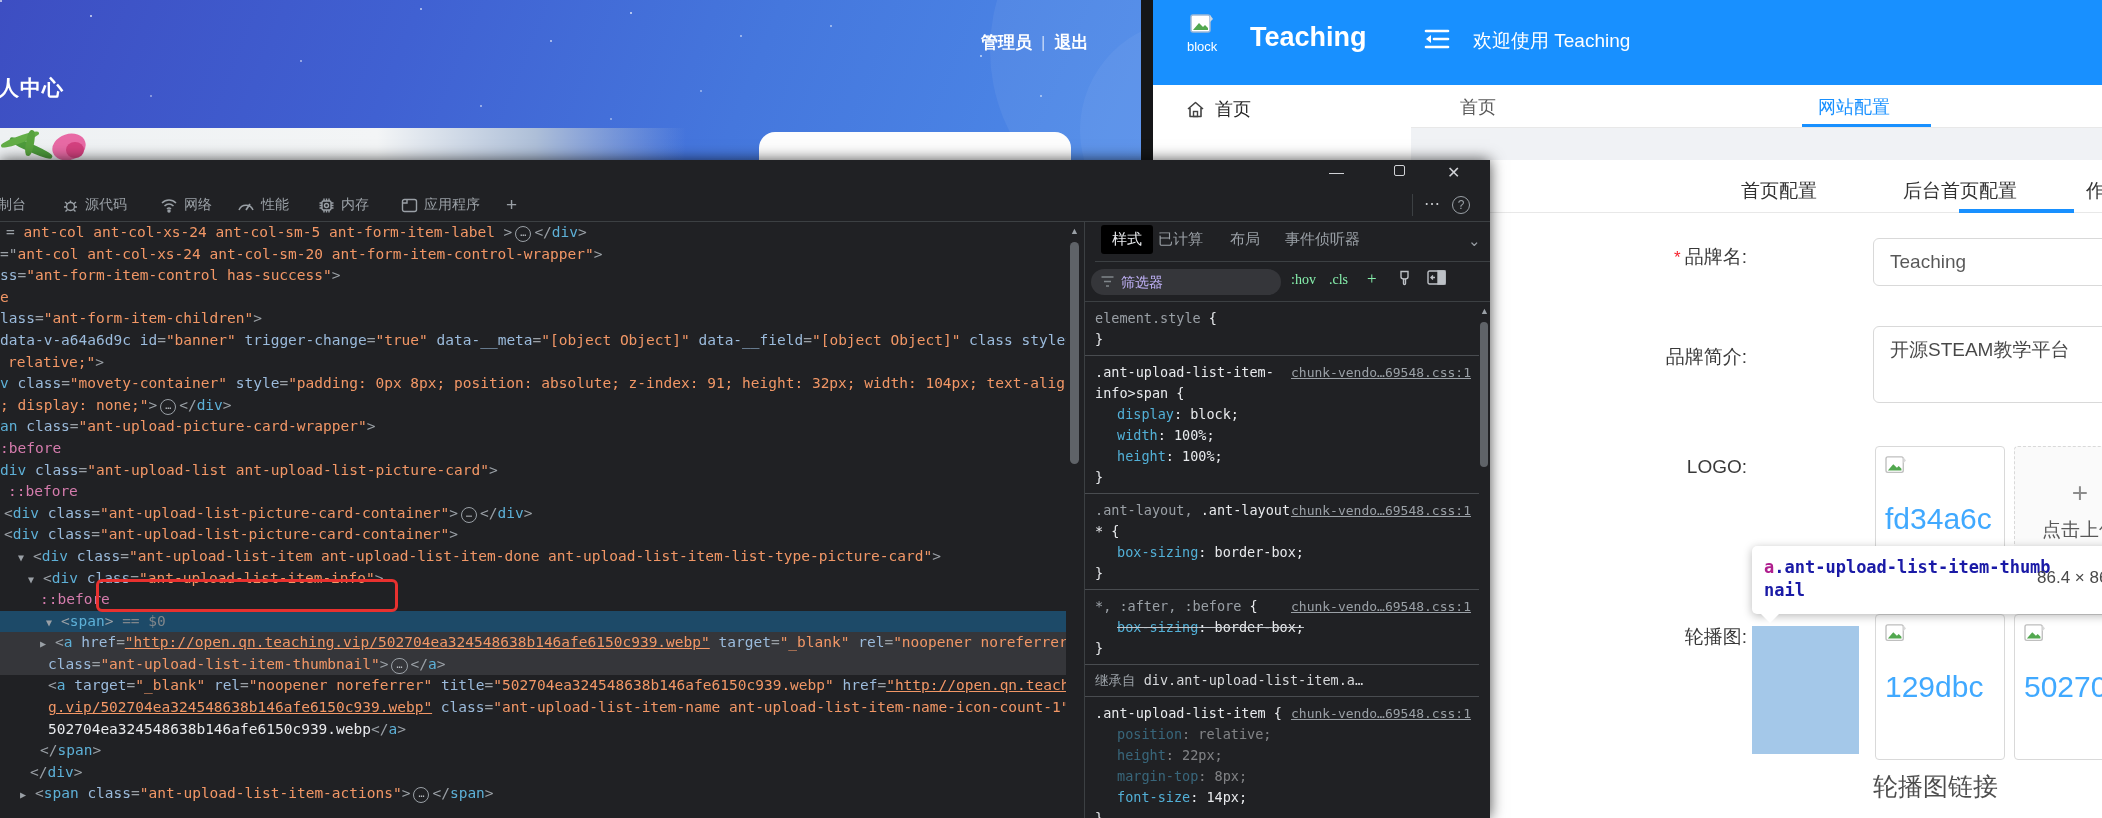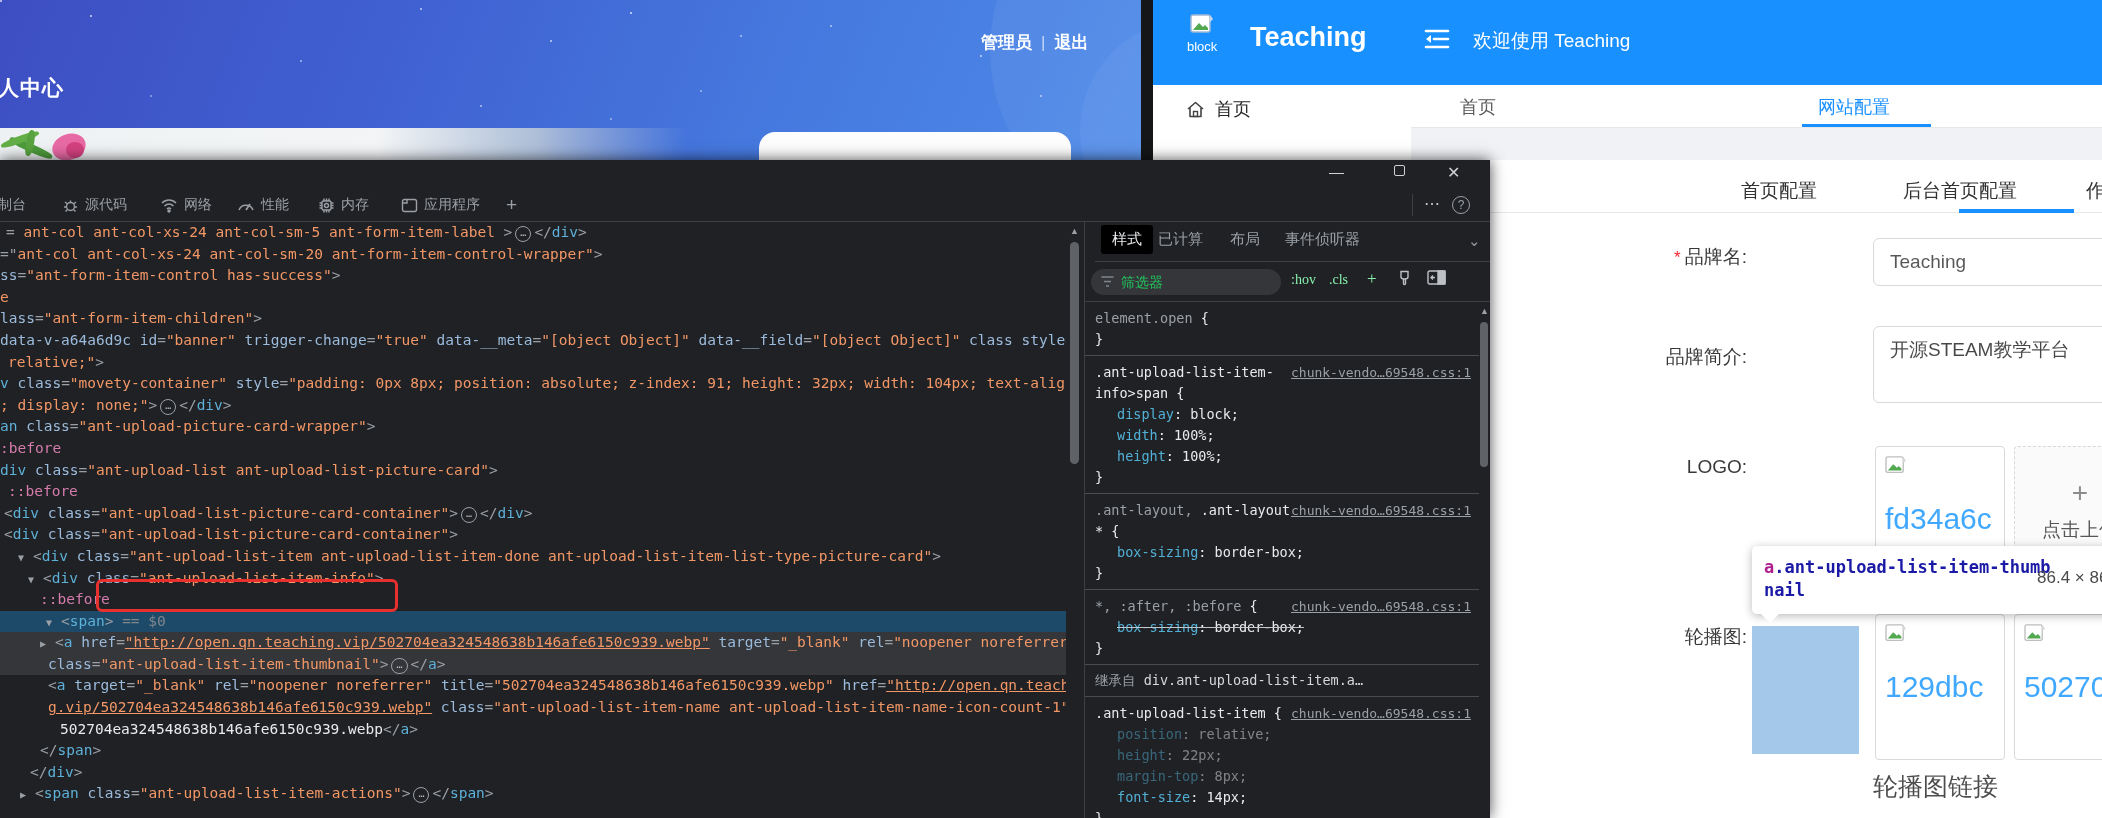--- a/index.html
+++ b/index.html
@@ -98,21 +98,21 @@
   #code-sb .thumb { position:absolute; left:4px; top:20px; width:9px; height:222px; background:#5f6368; border-radius:5px; }
   #dt-vdivider { position:absolute; left:1084px; top:62px; width:1px; height:596px; background:#3c4043; }
   
   #dt-styles { position:absolute; left:1085px; top:62px; width:405px; height:596px; overflow:hidden; }
   #st-tabs { position:absolute; left:10px; top:0; width:405px; height:40px; border-bottom:1px solid #3c4043; }
   .st-tab { position:absolute; top:8px; font-size:15px; color:#9aa0a6; }
   .st-tab.active { color:#e8eaed; background:#000; padding:5px 11px; border-radius:3px; top:3px; }
   #st-chevron { position:absolute; left:373px; top:10px; color:#9aa0a6; font-size:15px; }
   #st-filter-row { position:absolute; left:0; top:40px; width:405px; height:40px; border-bottom:1px solid #3c4043; }
   #st-pill { position:absolute; left:6px; top:7px; width:190px; height:26px; background:#35363a; border-radius:13px;
-    color:#22c55e; font-size:14px; line-height:26px; padding-left:30px; }
+    color:#c4b5fd; font-size:14px; line-height:26px; padding-left:30px; }
   #st-pill svg { position:absolute; left:9px; top:6px; }
   .st-tool { position:absolute; top:10px; color:#86efac; font-size:14px; font-family:Liberation Serif, serif; }
   #st-rules { position:absolute; left:0; top:80px; width:394px; height:516px; overflow:hidden;
     font-family:"DejaVu Sans Mono",monospace; font-size:13.5px; line-height:21px; }
   .rule { padding:6px 8px 5px 10px; border-bottom:1px solid #494c50; }
   .rule .src { float:right; color:#9aa0a6; text-decoration:underline; font-size:13px; }
   .sel-w { color:#e8eaed; } .sel-d { color:#9aa0a6; }
   .prop { padding-left:22px; }
   .prop .pn { color:#52b0d7; } .prop .pv { color:#e8eaed; }
   .prop.dim { opacity:.48; }
@@ -326,21 +326,21 @@
         <div class="cl" style="padding-left: 4px;"><span class="cs-p">&lt;</span><span class="cs-t">div</span><span class="cs-p"> </span><span class="cs-a">class</span><span class="cs-p">=</span><span class="cs-v">"ant-upload-list-picture-card-container"</span><span class="cs-p">&gt;</span><span class="ellip">…</span><span class="cs-p">&lt;/</span><span class="cs-t">div</span><span class="cs-p">&gt;</span></div>
         <div class="cl" style="padding-left: 4px;"><span class="cs-p">&lt;</span><span class="cs-t">div</span><span class="cs-p"> </span><span class="cs-a">class</span><span class="cs-p">=</span><span class="cs-v">"ant-upload-list-picture-card-container"</span><span class="cs-p">&gt;</span></div>
         <div class="cl" style="padding-left: 18px;"><span class="cs-ar">▼</span><span class="cs-p">&lt;</span><span class="cs-t">div</span><span class="cs-p"> </span><span class="cs-a">class</span><span class="cs-p">=</span><span class="cs-v">"ant-upload-list-item ant-upload-list-item-done ant-upload-list-item-list-type-picture-card"</span><span class="cs-p">&gt;</span></div>
         <div class="cl" style="padding-left: 28px;"><span class="cs-ar">▼</span><span class="cs-p">&lt;</span><span class="cs-t">div</span><span class="cs-p"> </span><span class="cs-a">class</span><span class="cs-p">=</span><span class="cs-v">"ant-upload-list-item-info"</span><span class="cs-p">&gt;</span></div>
         <div class="cl" style="padding-left: 40px;"><span class="cs-ps">::before</span></div>
         <div class="cl sel" style="padding-left: 46px;"><span class="cs-ar">▼</span><span class="cs-p">&lt;</span><span class="cs-t">span</span><span class="cs-p">&gt; </span><span class="cs-d">== $0</span></div>
         <div class="cl hov" style="padding-left: 40px;"><span class="cs-ar">▶</span><span class="cs-p">&lt;</span><span class="cs-t">a</span><span class="cs-p"> </span><span class="cs-a">href</span><span class="cs-p">=</span><span class="cs-l">"http://open.qn.teaching.vip/502704ea324548638b146afe6150c939.webp"</span><span class="cs-p"> </span><span class="cs-a">target</span><span class="cs-p">=</span><span class="cs-v">"_blank"</span><span class="cs-p"> </span><span class="cs-a">rel</span><span class="cs-p">=</span><span class="cs-v">"noopener noreferrer"</span></div>
         <div class="cl hov" style="padding-left: 48px;"><span class="cs-a">class</span><span class="cs-p">=</span><span class="cs-v">"ant-upload-list-item-thumbnail"</span><span class="cs-p">&gt;</span><span class="ellip">…</span><span class="cs-p">&lt;/</span><span class="cs-t">a</span><span class="cs-p">&gt;</span></div>
         <div class="cl" style="padding-left: 48px;"><span class="cs-p">&lt;</span><span class="cs-t">a</span><span class="cs-p"> </span><span class="cs-a">target</span><span class="cs-p">=</span><span class="cs-v">"_blank"</span><span class="cs-p"> </span><span class="cs-a">rel</span><span class="cs-p">=</span><span class="cs-v">"noopener noreferrer"</span><span class="cs-p"> </span><span class="cs-a">title</span><span class="cs-p">=</span><span class="cs-v">"502704ea324548638b146afe6150c939.webp"</span><span class="cs-p"> </span><span class="cs-a">href</span><span class="cs-p">=</span><span class="cs-l">"http://open.qn.teachin</span></div>
         <div class="cl" style="padding-left: 48px;"><span class="cs-l">g.vip/502704ea324548638b146afe6150c939.webp"</span><span class="cs-p"> </span><span class="cs-a">class</span><span class="cs-p">=</span><span class="cs-v">"ant-upload-list-item-name ant-upload-list-item-name-icon-count-1"</span></div>
-        <div class="cl" style="padding-left: 60px;"><span class="cs-x">502704ea324548638b146afe6150c939.webp</span><span class="cs-p">&lt;/</span><span class="cs-t">a</span><span class="cs-p">&gt;</span></div>
+        <div class="cl" style="padding-left: 48px;"><span class="cs-x">502704ea324548638b146afe6150c939.webp</span><span class="cs-p">&lt;/</span><span class="cs-t">a</span><span class="cs-p">&gt;</span></div>
         <div class="cl" style="padding-left: 40px;"><span class="cs-p">&lt;/</span><span class="cs-t">span</span><span class="cs-p">&gt;</span></div>
         <div class="cl" style="padding-left: 30px;"><span class="cs-p">&lt;/</span><span class="cs-t">div</span><span class="cs-p">&gt;</span></div>
         <div class="cl" style="padding-left: 20px;"><span class="cs-ar">▶</span><span class="cs-p">&lt;</span><span class="cs-t">span</span><span class="cs-p"> </span><span class="cs-a">class</span><span class="cs-p">=</span><span class="cs-v">"ant-upload-list-item-actions"</span><span class="cs-p">&gt;</span><span class="ellip">…</span><span class="cs-p">&lt;/</span><span class="cs-t">span</span><span class="cs-p">&gt;</span></div>
       </div>
     <div id="red-annot"></div>
 
     <div id="code-sb">
       <span class="up">▲</span>
       <span class="thumb"></span>
     </div>
@@ -372,21 +372,21 @@
         </span>
         <span class="st-tool" style="left:342px; top:8px;">
           <svg width="19" height="15" viewBox="0 0 19 15" fill="none" stroke="#bdc1c6" stroke-width="1.4">
               <rect x="1" y="1" width="17" height="13" rx="1.5"></rect>
               <rect x="11" y="1" width="7" height="13" fill="#bdc1c6"></rect>
               <path d="M8 7.5 L4.5 7.5 M6 5.5 L4 7.5 L6 9.5" stroke="#bdc1c6"></path>
             </svg>
         </span>
       </div>
       <div id="st-rules">
-          <div class="rule"><span class="sel-d">element.open</span><span class="sel-w"> {</span><div class="close">}</div></div>
+          <div class="rule"><span class="sel-d">element.style</span><span class="sel-w"> {</span><div class="close">}</div></div>
           <div class="rule"><span class="src">chunk-vendo…69548.css:1</span><span class="sel-w">.ant-upload-list-item-info&gt;span {</span><div class="prop"><span class="pn">display</span><span class="pv">: block;</span></div><div class="prop"><span class="pn">width</span><span class="pv">: 100%;</span></div><div class="prop"><span class="pn">height</span><span class="pv">: 100%;</span></div><div class="close">}</div></div>
           <div class="rule"><span class="src">chunk-vendo…69548.css:1</span><span class="sel-d">.ant-layout, </span><span class="sel-w">.ant-layout * {</span><div class="prop"><span class="pn">box-sizing</span><span class="pv">: border-box;</span></div><div class="close">}</div></div>
           <div class="rule"><span class="src">chunk-vendo…69548.css:1</span><span class="sel-d">*, :after, :before</span><span class="sel-w"> {</span><div class="prop strike"><span class="pn">box-sizing</span><span class="pv">: border-box;</span></div><div class="close">}</div></div>
           <div class="inh"><span>继承自 </span><span class="inh-ref">div.ant-upload-list-item.a…</span></div>
           <div class="rule"><span class="src">chunk-vendo…69548.css:1</span><span class="sel-w">.ant-upload-list-item {</span><div class="prop dim"><span class="pn">position</span><span class="pv">: relative;</span></div><div class="prop dim"><span class="pn">height</span><span class="pv">: 22px;</span></div><div class="prop dim"><span class="pn">margin-top</span><span class="pv">: 8px;</span></div><div class="prop"><span class="pn">font-size</span><span class="pv">: 14px;</span></div><div class="close">}</div></div>
         </div>
       <span id="st-sb-up">▲</span>
       <span id="st-sb-thumb"></span>
     </div>
   </div>

